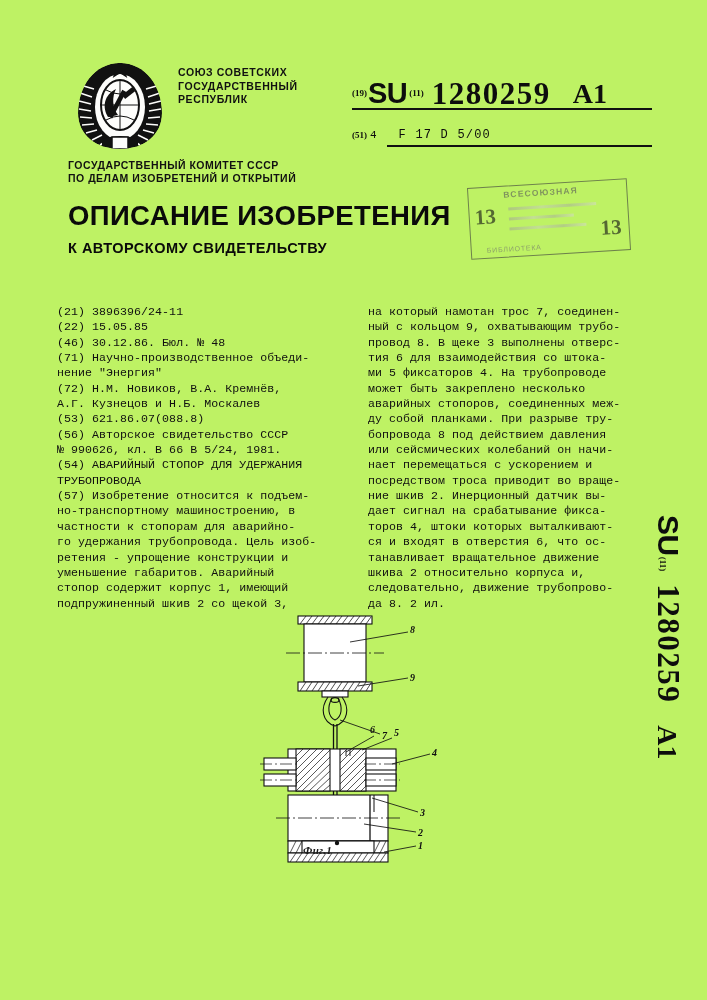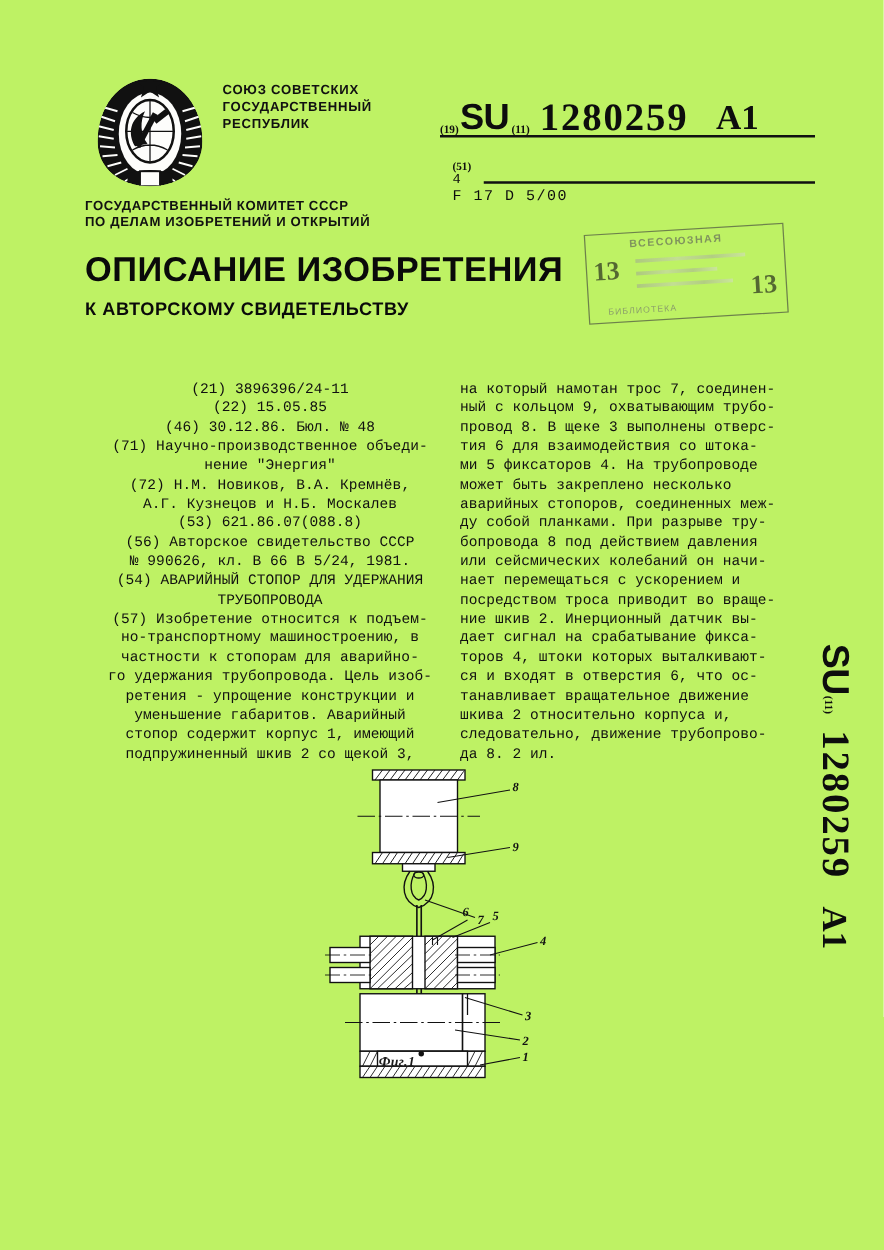--- a/index.html
+++ b/index.html
@@ -82,21 +82,21 @@
     color: #0a0a0a;
     white-space: nowrap;
     text-align: center;
   }
 
   
   .su-row {
     position: absolute;
     left: 352px; top: 78px;
     display: flex;
-    align-items: flex-end;
+    align-items: center;
     width: 300px;
   }
   .tag19 {
     font-family: "Liberation Serif", serif;
     font-size: 9px;
     font-weight: bold;
     margin-right: 1px;
     position: relative;
     top: -1px;
   }
@@ -137,21 +137,20 @@
     width: 300px;
     height: 2px;
     background: #111;
   }
 
   .ipc-row {
     position: absolute;
     left: 352px; top: 128px;
     display: flex;
     align-items: baseline;
-    flex-direction: column;
   }
   .tag51 {
     font-family: "Liberation Serif", serif;
     font-size: 9px;
     font-weight: bold;
     margin-right: 3px;
   }
   .ipc-edition {
     font-family: "Liberation Mono", monospace;
     font-size: 11px;
@@ -231,21 +230,21 @@
   .col {
     position: absolute;
     top: 304px;
     font-family: "Liberation Mono", "DejaVu Sans Mono", monospace;
     font-size: 11.6px;
     line-height: 15.35px;
     color: #101010;
     letter-spacing: 0.05px;
     white-space: pre;
   }
-  .col-left  { left: 68px;  width: 296px; text-align: center; }
+  .col-left  { left: 57px;  width: 296px; }
   .col-right { left: 368px; width: 290px; }
 
   .col .line { white-space: pre; }
 
   
   .side-vert {
     position: absolute;
     left: 640px;
     top: 515px;
     width: 46px;

